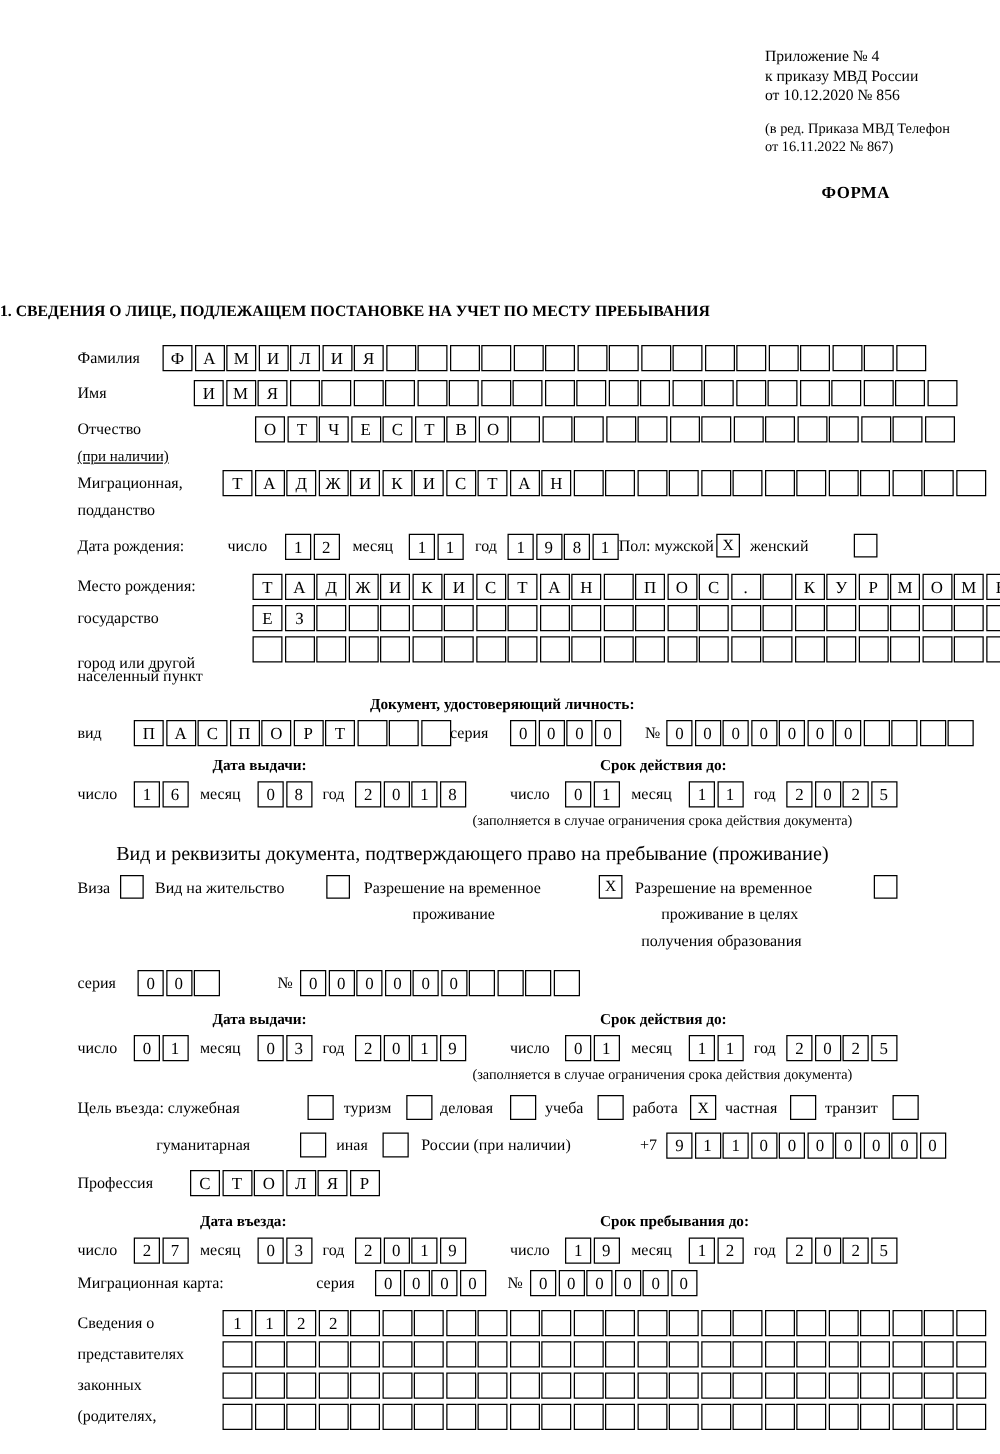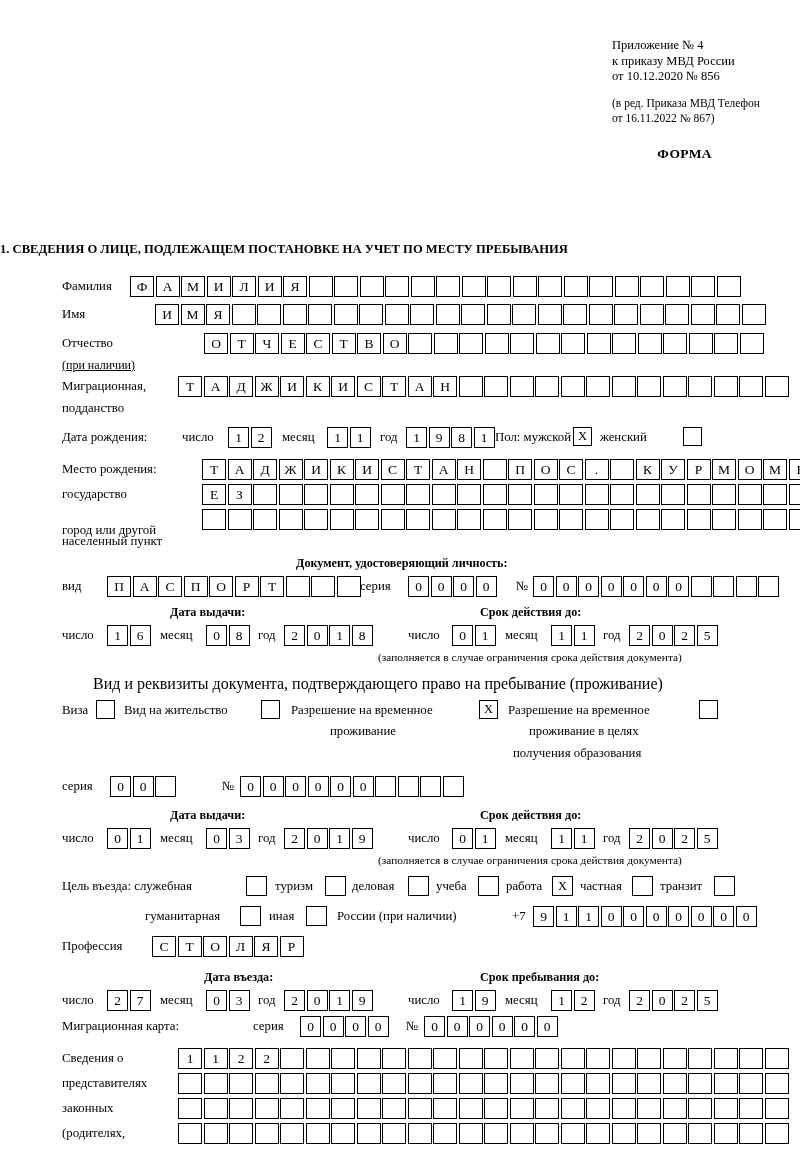--- a/index.html
+++ b/index.html
@@ -527,21 +527,21 @@
       <span class="chk sq" style="position:absolute; left:478px; top:0;"></span>
       <span class="lbl" style="left:506px; top:3px;">работа</span>
       <span class="chk sq" style="position:absolute; left:552px; top:0;">X</span>
       <span class="lbl" style="left:580px; top:3px;">частная</span>
       <span class="chk sq" style="position:absolute; left:632px; top:0;"></span>
       <span class="lbl" style="left:660px; top:3px;">транзит</span>
       <span class="chk sq" style="position:absolute; left:714px; top:0;"></span>
     </div>
 
     <div class="row" style="height:30px">
-      <span class="lbl" style="left:145px; top:3px;">гуманитарная</span>
+      <span class="lbl" style="left:125px; top:3px;">гуманитарная</span>
       <span class="chk sq" style="position:absolute; left:240px; top:0;"></span>
       <span class="lbl" style="left:269px; top:3px;">иная</span>
       <span class="chk sq" style="position:absolute; left:306px; top:0;"></span>
       <span class="lbl" style="left:337px; top:3px;">России (при наличии)</span>
       <span class="lbl" style="left:512px; top:3px;">+7</span>
       <div class="boxes" id="b-phone" style="left:533px; top:0;">
           <div class="bx n">9</div>
           <div class="bx n">1</div>
           <div class="bx n">1</div>
           <div class="bx n">0</div>
@@ -560,21 +560,21 @@
           <div class="bx">С</div>
           <div class="bx">Т</div>
           <div class="bx">О</div>
           <div class="bx">Л</div>
           <div class="bx">Я</div>
           <div class="bx">Р</div>
         </div>
     </div>
 
     <div class="row" style="height:20px">
-      <span class="lbl b" style="left:160px; top:0; font-size:12.2px;margin-left:44px;">Дата въезда:</span>
+      <span class="lbl b" style="left:160px; top:0; font-size:12.2px;">Дата въезда:</span>
       <span class="lbl b" style="left:480px; top:0; font-size:12.2px;">Срок пребывания до:</span>
     </div>
     <div class="row" style="height:26px">
       <span class="lbl" style="left:62px; top:3px;">число</span>
       <div class="boxes" id="b-eday" style="left:107px; top:0;">
           <div class="bx n">2</div>
           <div class="bx n">7</div>
         </div>
       <span class="lbl" style="left:160px; top:3px;">месяц</span>
       <div class="boxes" id="b-emonth" style="left:206px; top:0;">

